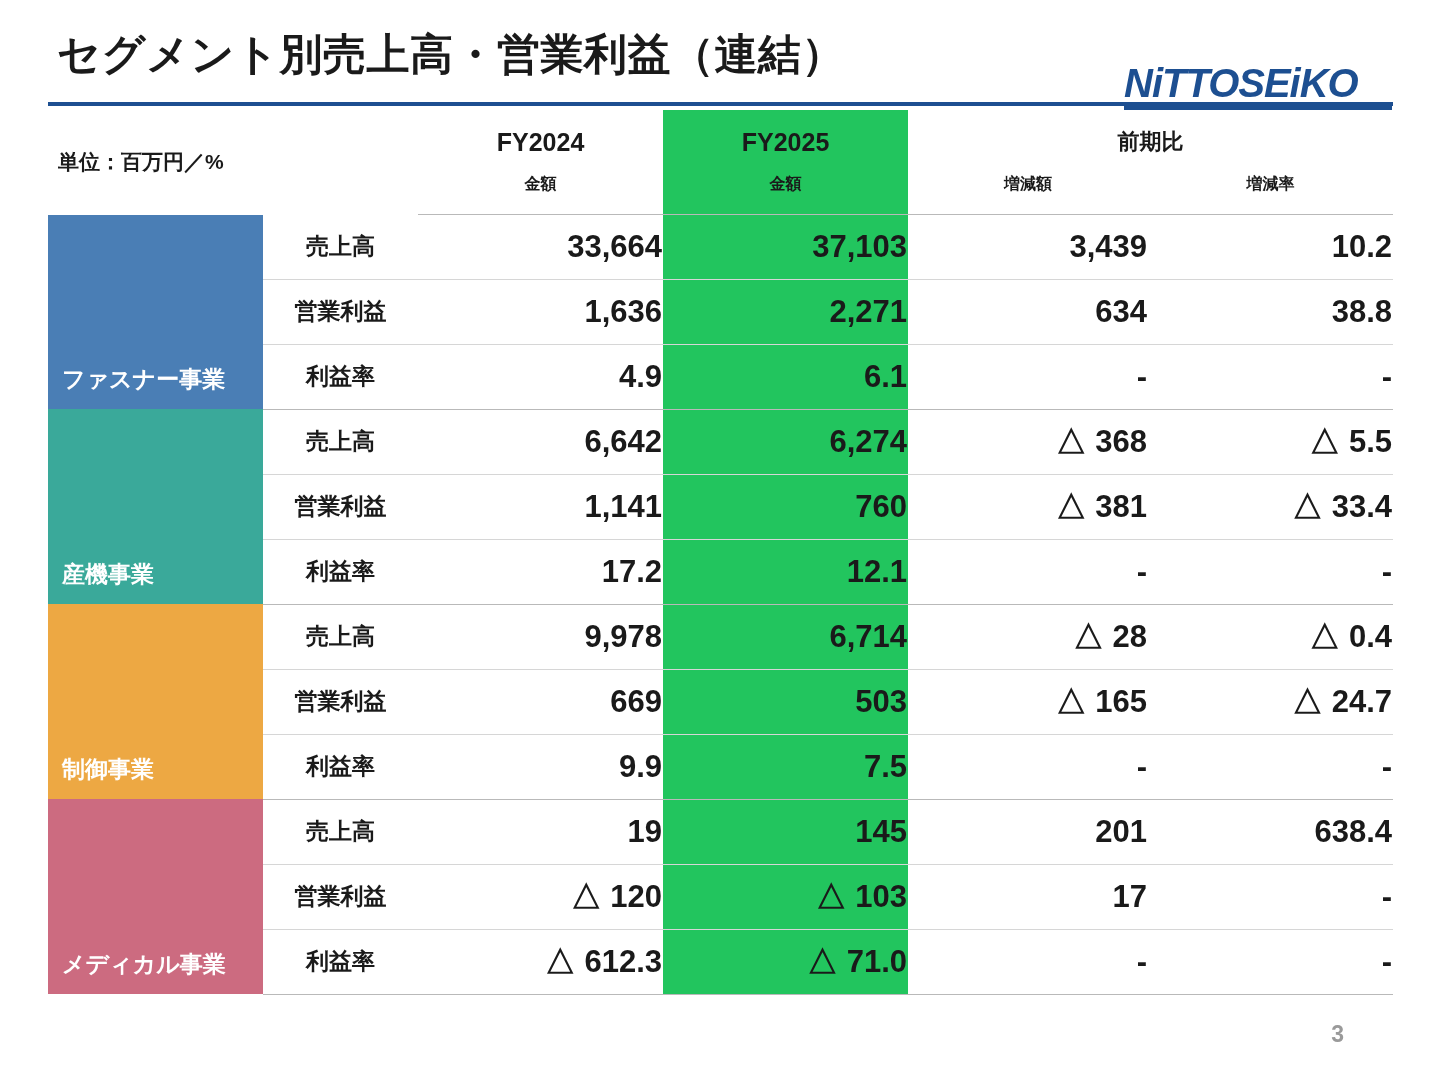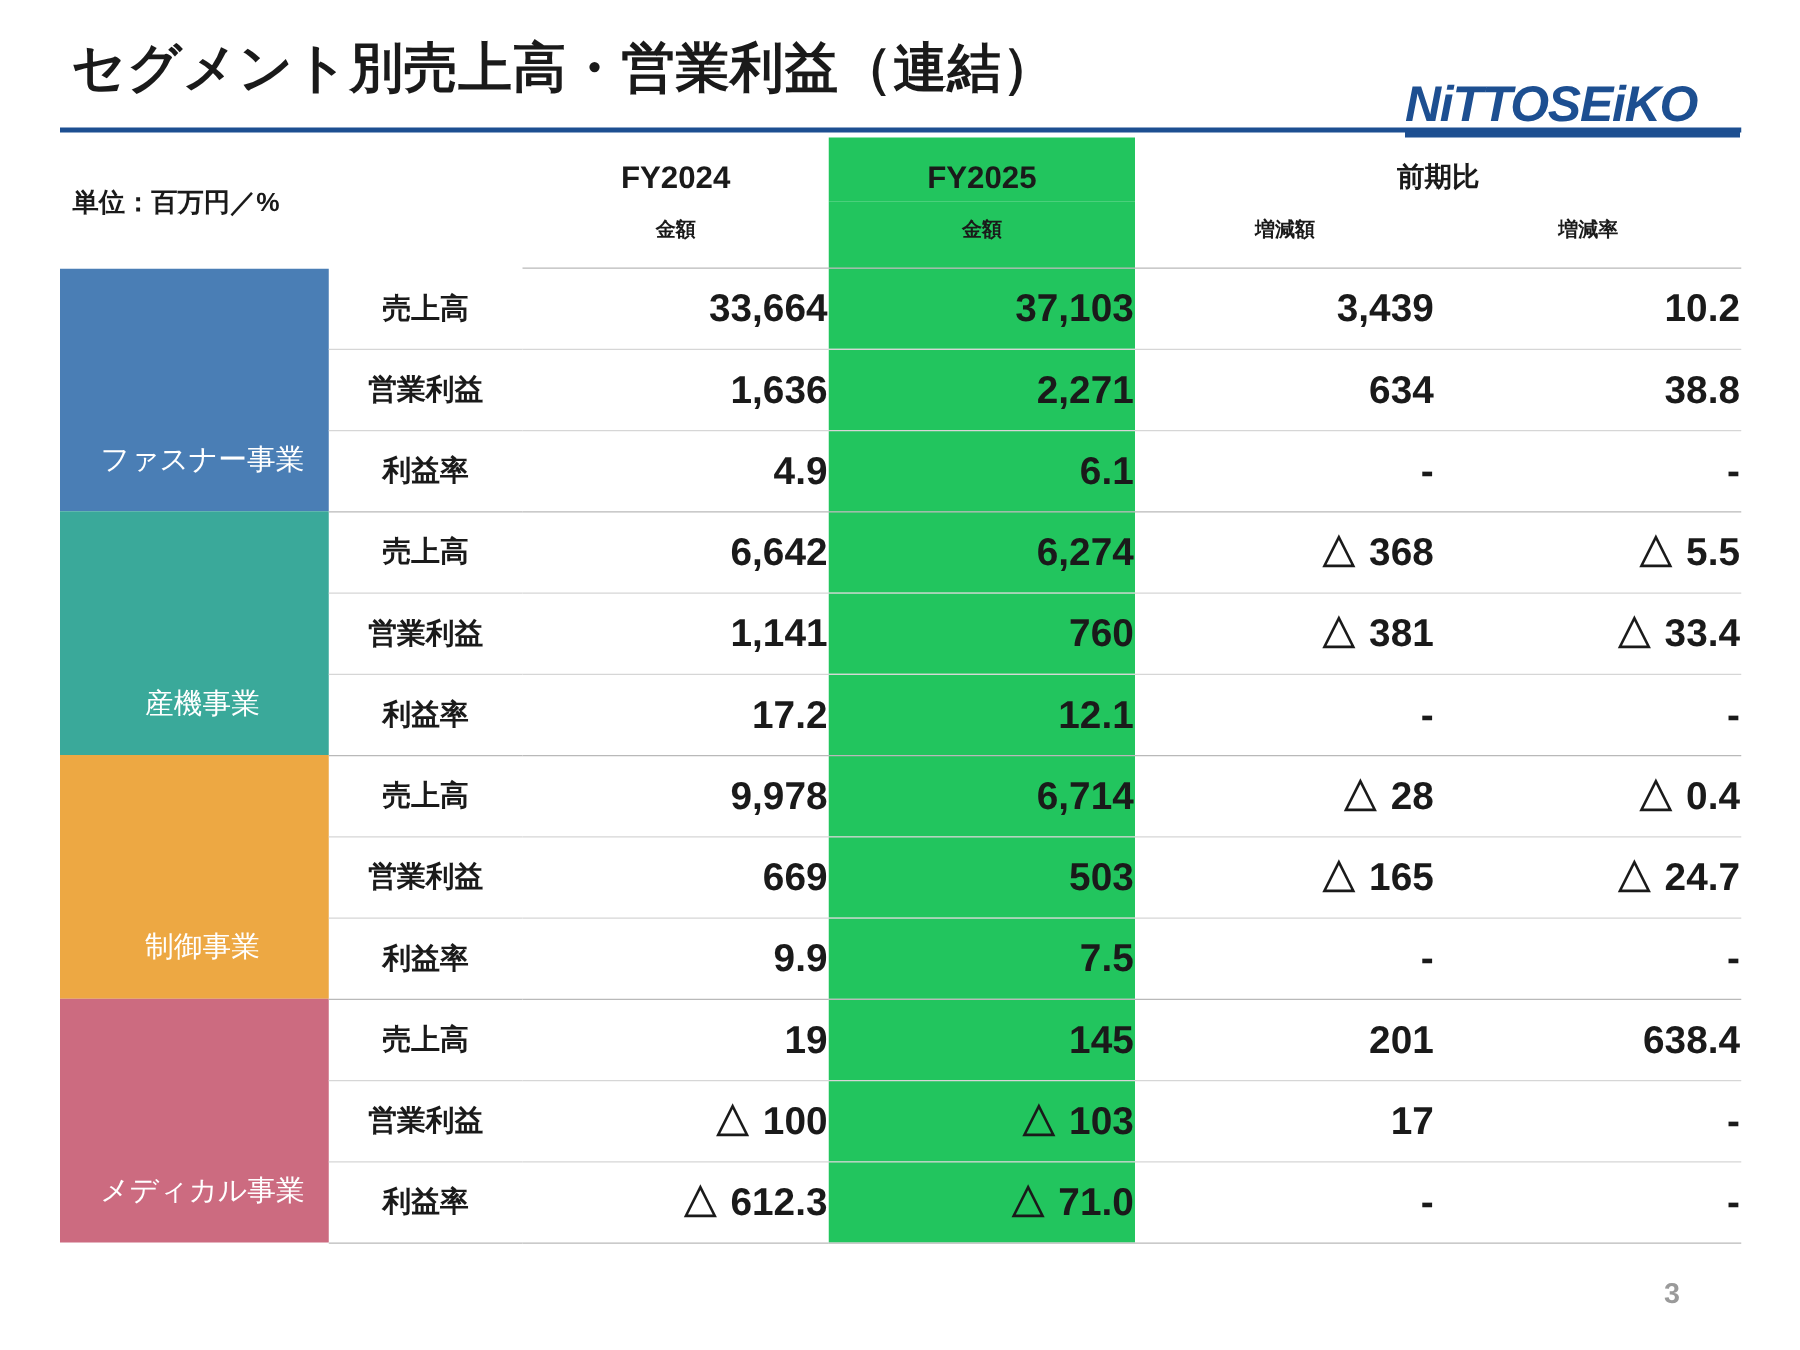--- a/index.html
+++ b/index.html
@@ -104,25 +104,25 @@
     height: 46px;
     vertical-align: bottom;
     padding-bottom: 4px;
   }
   .shade { background: #22c55e; }
 
   
   td.seg-name {
     color: #ffffff;
     font-size: 23px;
-    font-weight: normal;
-    text-align: center;
+    font-weight: bold;
+    text-align: left;
     padding-left: 14px;
     vertical-align: bottom;
-    padding-bottom: 26px;
+    padding-bottom: 14px;
   }
   td.item {
     font-size: 23px;
     font-weight: bold;
     text-align: center;
     height: 62px;
     color: #1a1a1a;
   }
   td.num {
     font-size: 31px;
@@ -271,21 +271,21 @@
       <tr class="row-sep">
         <td class="seg-name" rowspan="3" style="background:#cc6b80;">メディカル事業</td>
         <td class="item">売上高</td>
         <td class="num">19</td>
         <td class="num shade">145</td>
         <td class="num">201</td>
         <td class="num">638.4</td>
       </tr>
       <tr class="row-sep">
         <td class="item">営業利益</td>
-        <td class="num">△ 100</td>
+        <td class="num">△ 120</td>
         <td class="num shade">△ 103</td>
         <td class="num">17</td>
         <td class="num dash">-</td>
       </tr>
       <tr class="grp-end">
         <td class="item">利益率</td>
         <td class="num">△ 612.3</td>
         <td class="num shade">△ 71.0</td>
         <td class="num dash">-</td>
         <td class="num dash">-</td>

